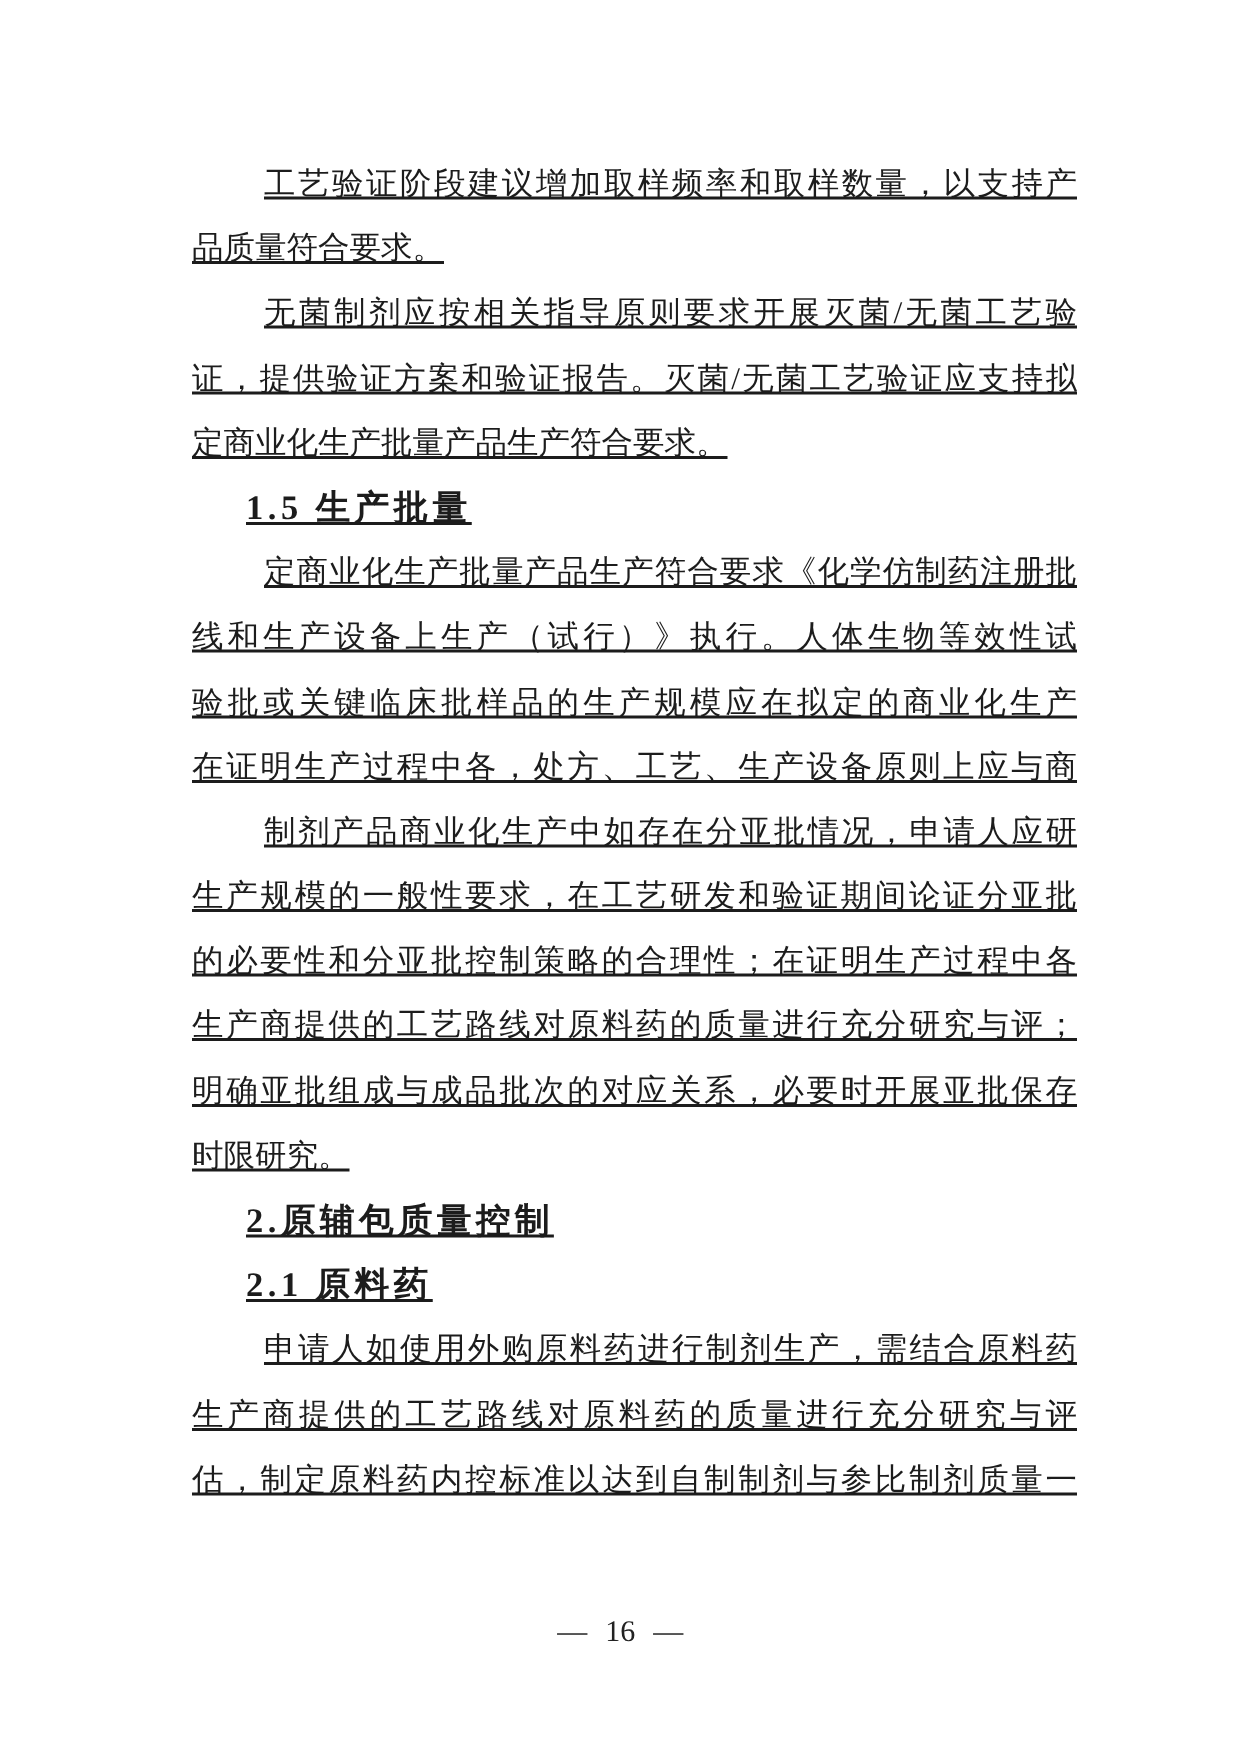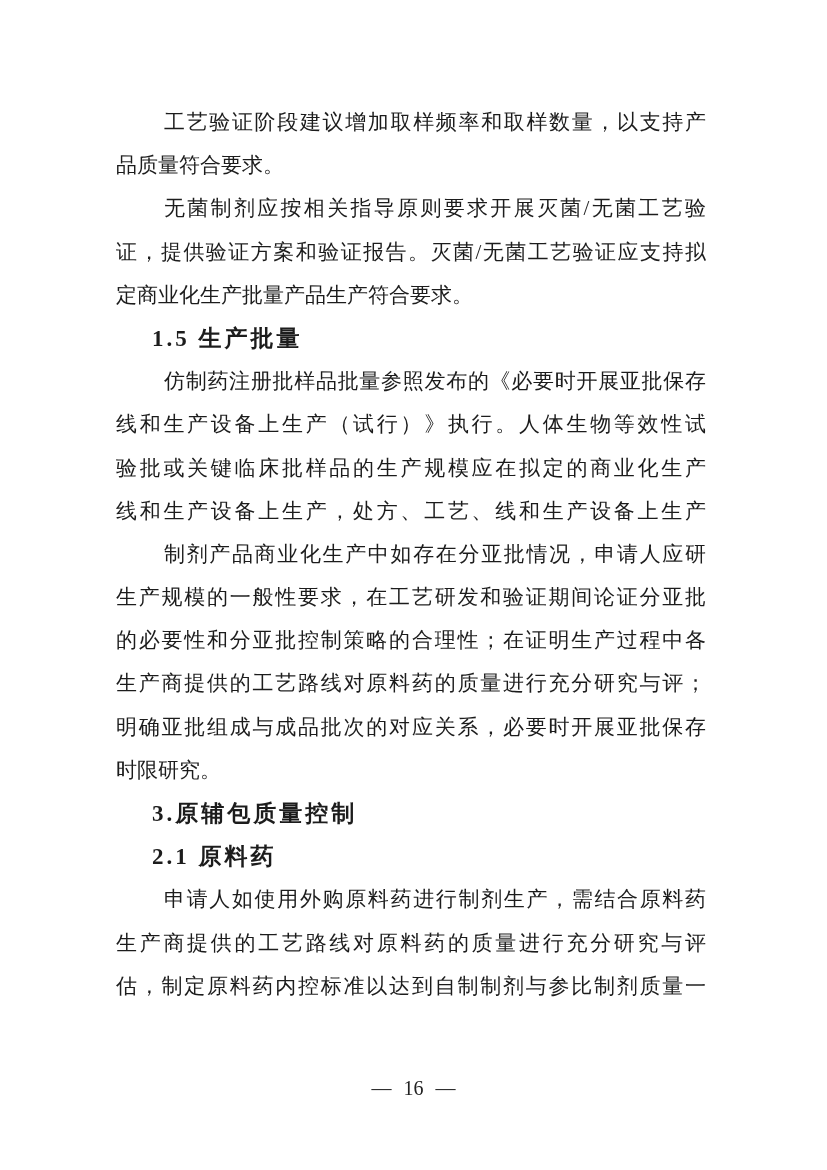--- a/index.html
+++ b/index.html
@@ -11,23 +11,24 @@
     position: relative;
     width: 827px;
     height: 1170px;
     background: #ffffff;
     overflow: hidden;
     font-family: "Liberation Serif", "DejaVu Serif", serif;
     color: #1c1c1c;
   }
   .textblock {
     position: absolute;
-    left: 116px;
+    left: 128px;
     top: 101px;
     width: 590px;
+    text-decoration: underline;
   }
   .ln {
     height: 43.2px;
     line-height: 43.2px;
     font-size: 21px;
     white-space: normal;
     overflow: visible;
   }
   .just {
     text-align: justify;
@@ -64,31 +65,31 @@
 
 <div class="page">
 
   <div class="textblock">
     <div class="ln just indent">工艺验证阶段建议增加取样频率和取样数量，以支持产</div>
     <div class="ln">品质量符合要求。</div>
     <div class="ln just indent">无菌制剂应按相关指导原则要求开展灭菌/无菌工艺验</div>
     <div class="ln just">证，提供验证方案和验证报告。灭菌/无菌工艺验证应支持拟</div>
     <div class="ln">定商业化生产批量产品生产符合要求。</div>
     <div class="ln heading">1.5 生产批量</div>
-    <div class="ln just indent">仿制药注册批样品批量参照发布的《必要时开展亚批保存</div>
+    <div class="ln just indent">定商业化生产批量产品生产符合要求《化学仿制药注册批</div>
     <div class="ln just">线和生产设备上生产（试行）》执行。人体生物等效性试</div>
     <div class="ln just">验批或关键临床批样品的生产规模应在拟定的商业化生产</div>
-    <div class="ln just">线和生产设备上生产，处方、工艺、线和生产设备上生产</div>
+    <div class="ln just">在证明生产过程中各，处方、工艺、生产设备原则上应与商</div>
     <div class="ln just indent">制剂产品商业化生产中如存在分亚批情况，申请人应研</div>
     <div class="ln just">生产规模的一般性要求，在工艺研发和验证期间论证分亚批</div>
     <div class="ln just">的必要性和分亚批控制策略的合理性；在证明生产过程中各</div>
     <div class="ln just">生产商提供的工艺路线对原料药的质量进行充分研究与评；</div>
     <div class="ln just">明确亚批组成与成品批次的对应关系，必要时开展亚批保存</div>
     <div class="ln">时限研究。</div>
-    <div class="ln heading">3.原辅包质量控制</div>
+    <div class="ln heading">2.原辅包质量控制</div>
     <div class="ln heading">2.1 原料药</div>
     <div class="ln just indent">申请人如使用外购原料药进行制剂生产，需结合原料药</div>
     <div class="ln just">生产商提供的工艺路线对原料药的质量进行充分研究与评</div>
     <div class="ln just">估，制定原料药内控标准以达到自制制剂与参比制剂质量一</div>
   </div>
 
   <div class="footer">
     <span>—</span><span>16</span><span>—</span>
   </div>
 

